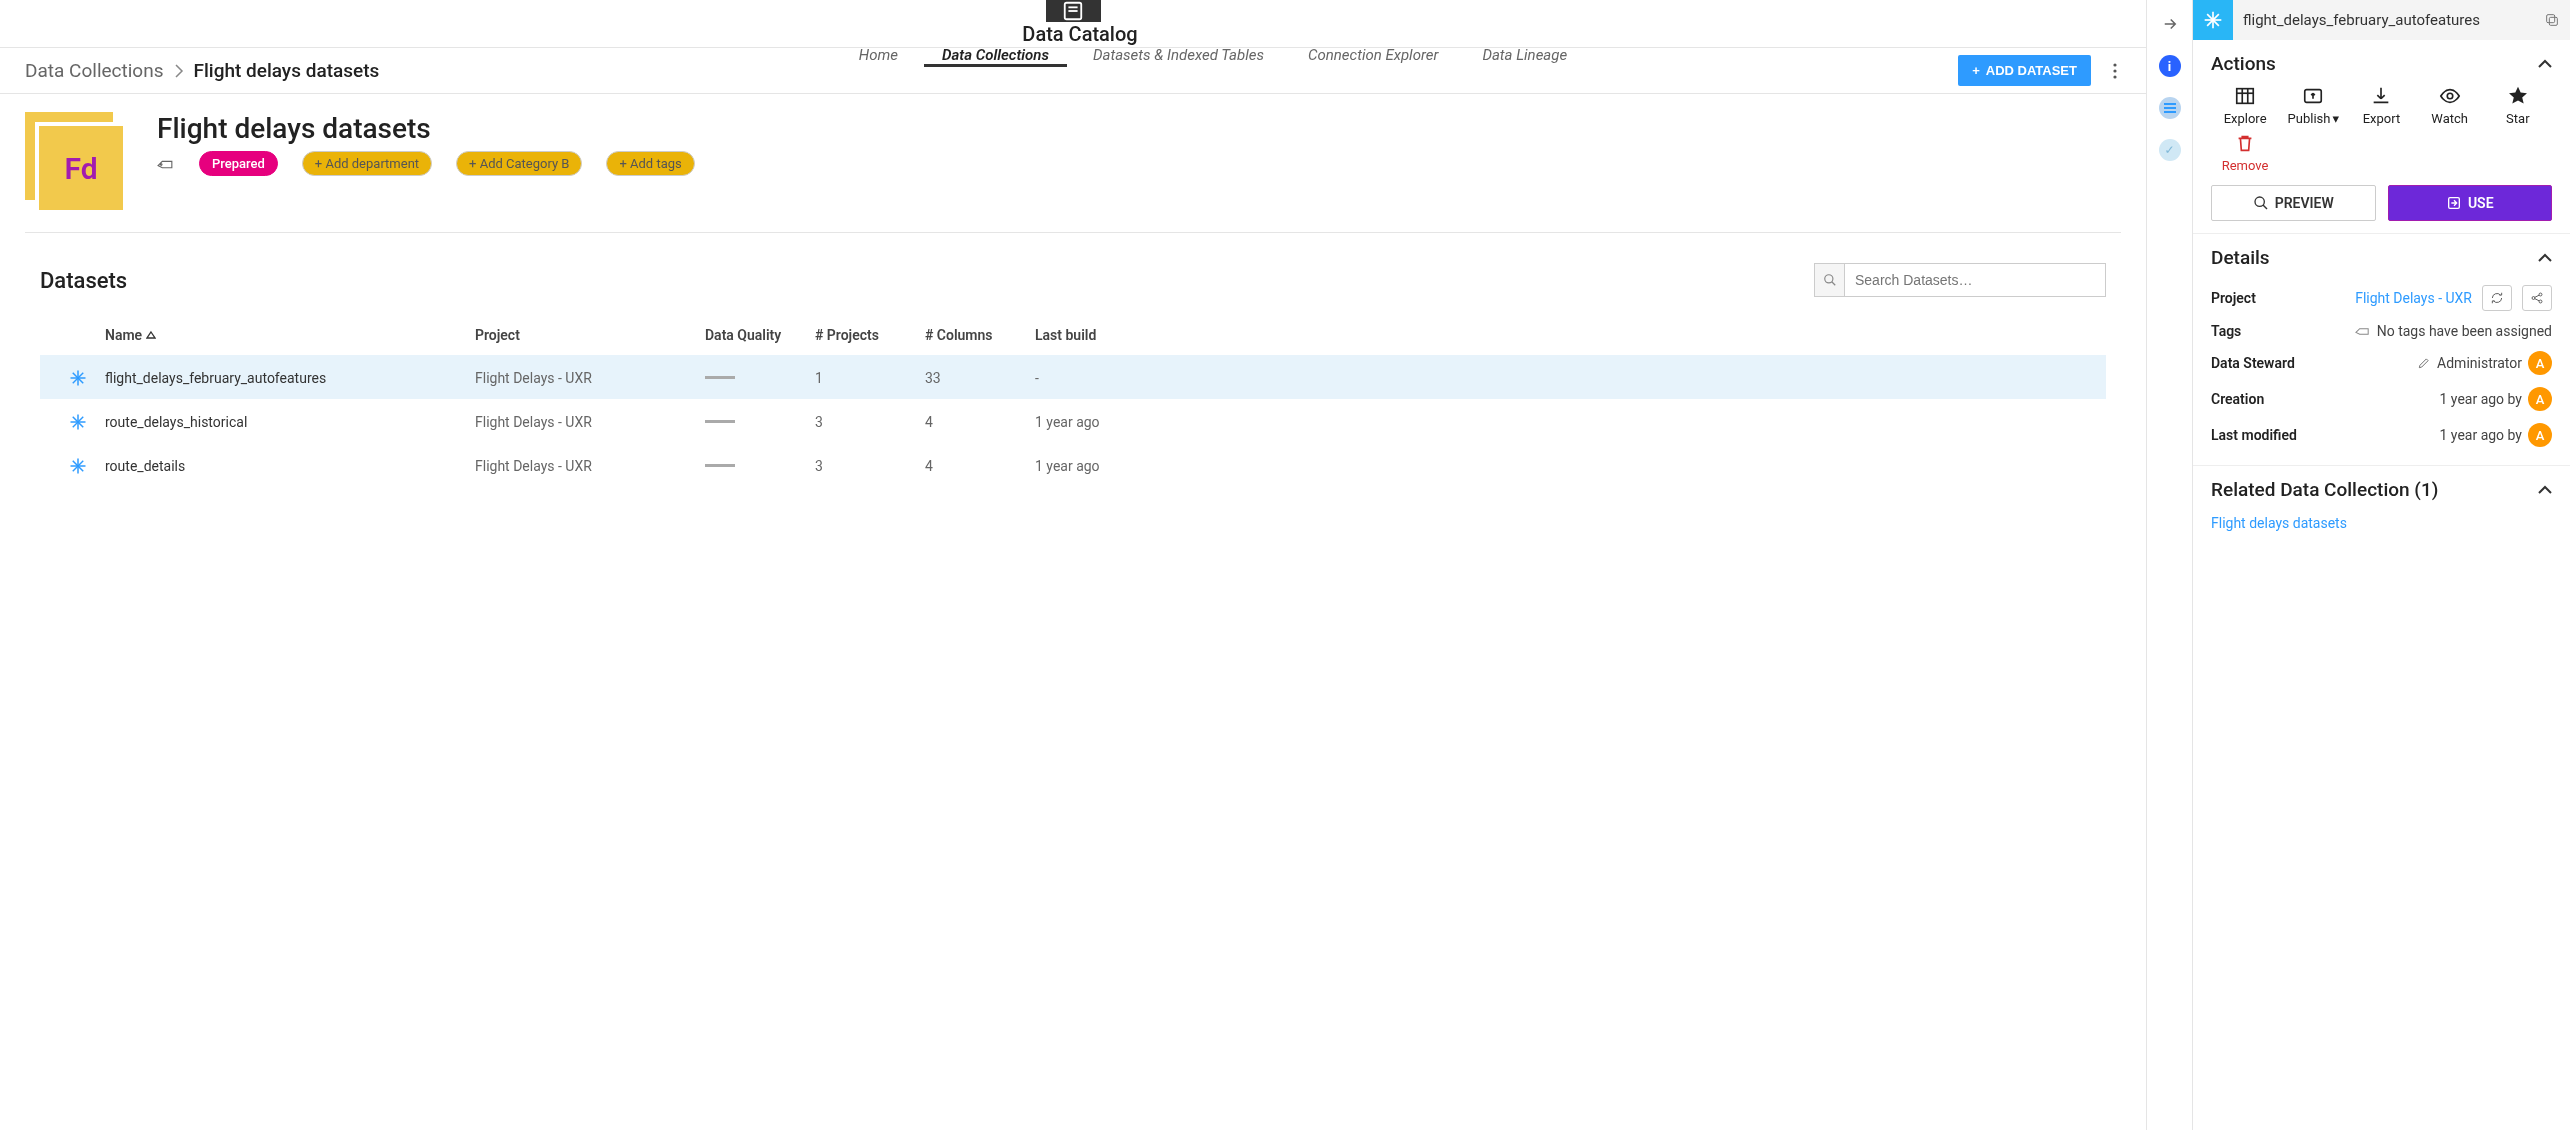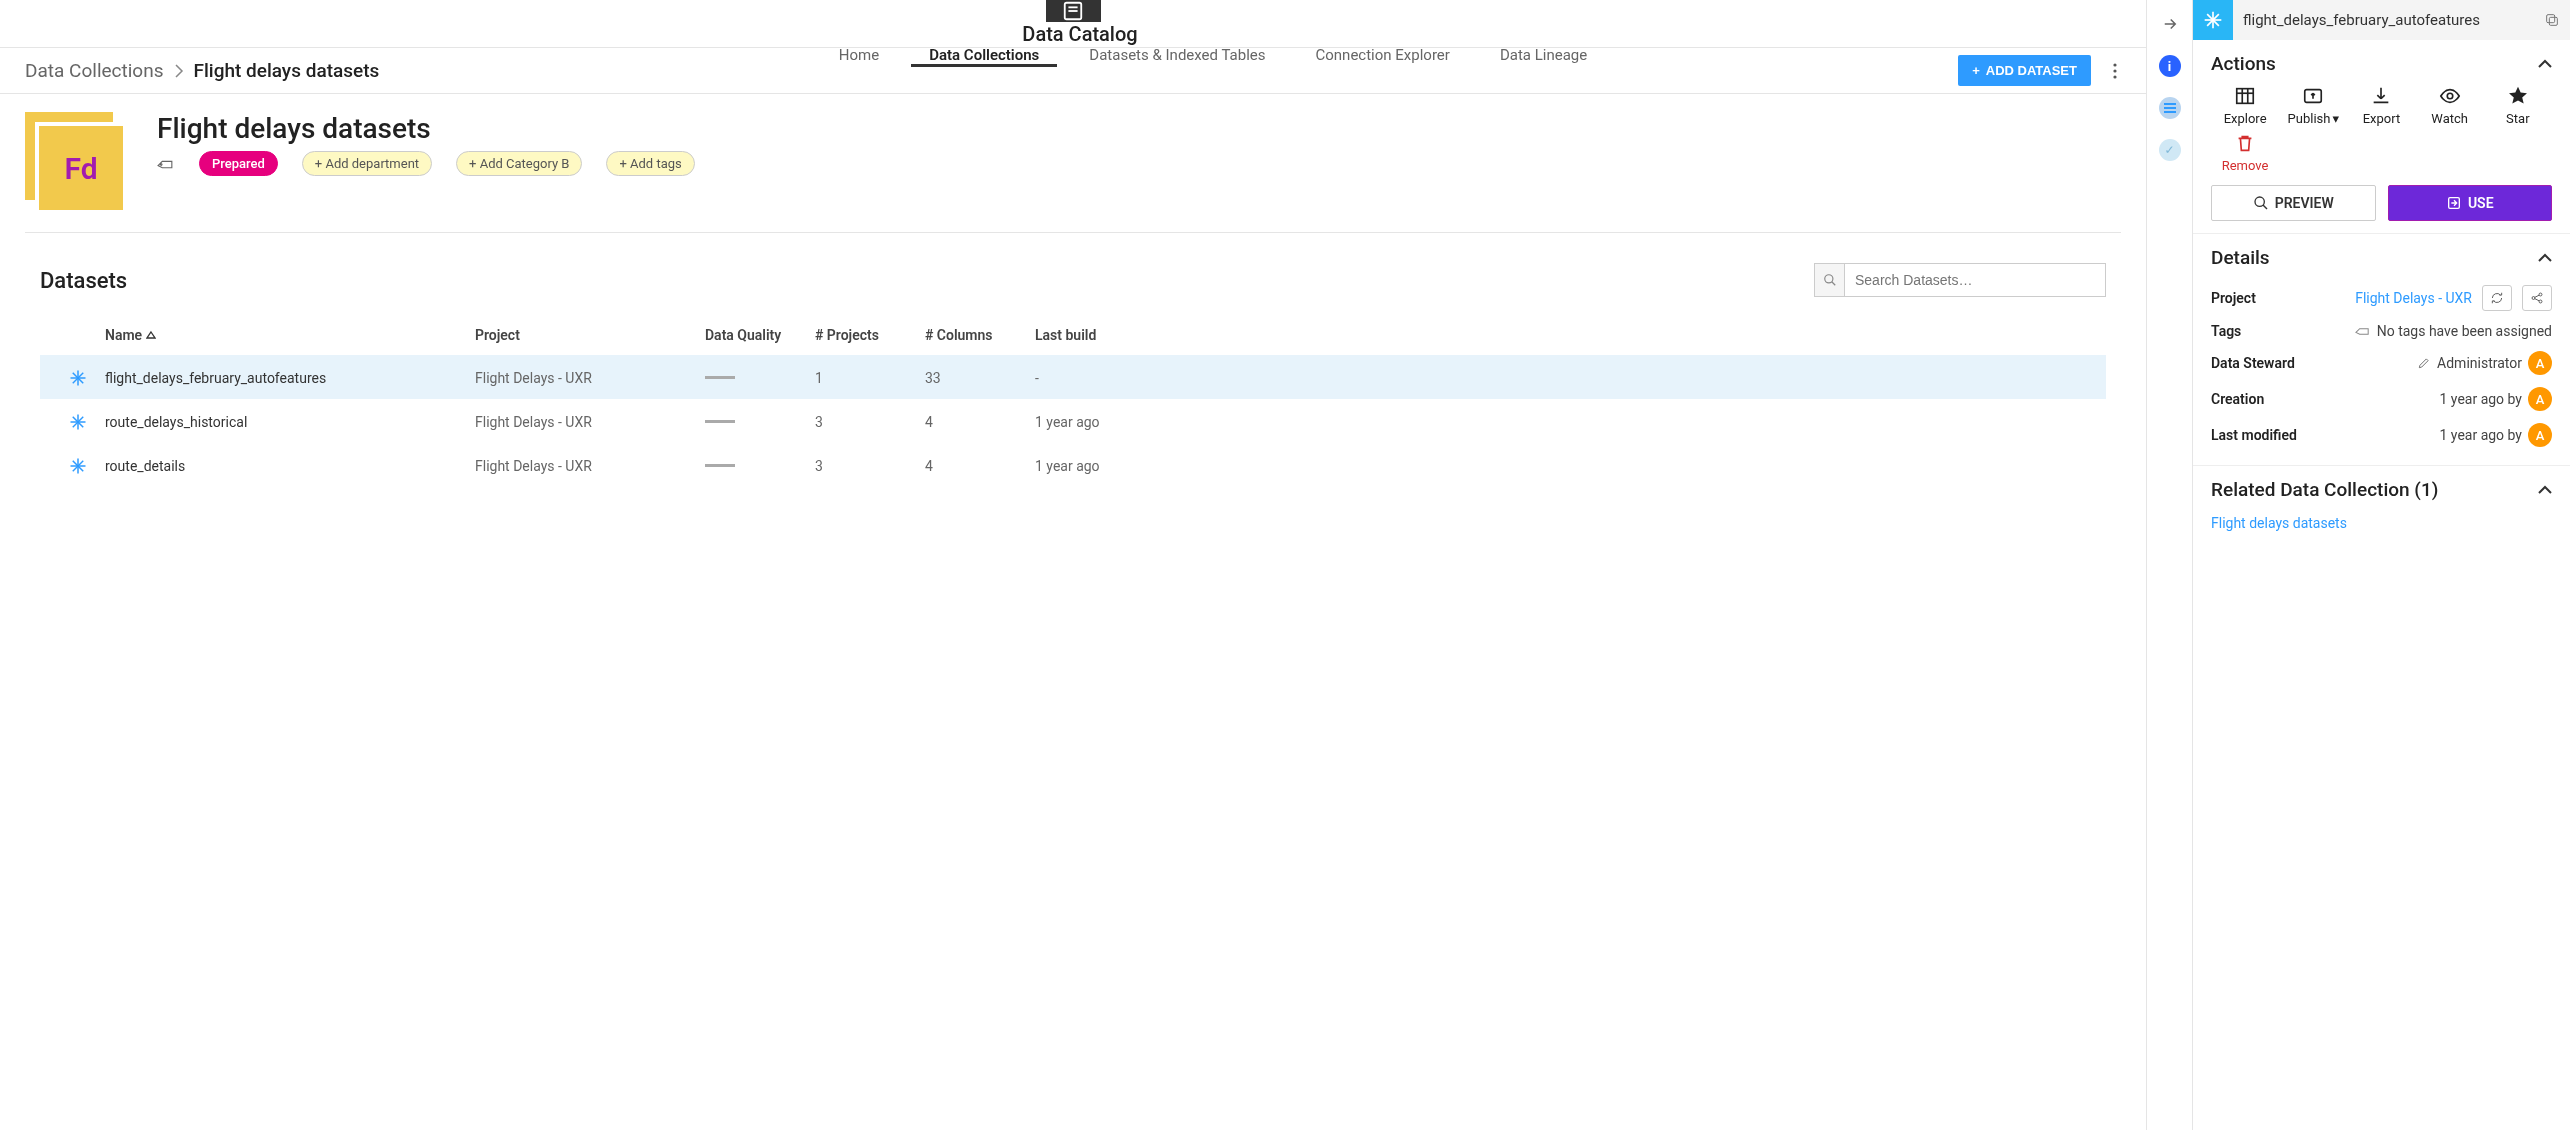--- a/index.html
+++ b/index.html
@@ -8,21 +8,21 @@
 .app { display: flex; width: 100vw; height: 100vh; }
 
 
 .main { flex: 1; display: flex; flex-direction: column; min-width: 0; }
 
 
 .topnav { display: flex; align-items: center; height: 48px; border-bottom: 1px solid #e5e5e5; flex-direction: column; }
 .logo-box { width: 55px; height: 48px; background: #333; display: flex; align-items: center; justify-content: center; }
 .logo-box svg { fill: #fff; }
 .app-title { font-size: 20px; font-weight: 500; margin-left: 14px; }
-.nav-tabs { display: flex; margin-left: 280px; gap: 14px; height: 48px; align-items: stretch; }
+.nav-tabs { display: flex; margin-left: 280px; gap: 8px; height: 48px; align-items: stretch; font-style: italic; }
 .nav-tab { padding: 0 18px; display: flex; align-items: center; color: #666; cursor: pointer; font-size: 15px; border-bottom: 3px solid transparent; }
 .nav-tab.active { color: #222; font-weight: 600; border-bottom: 3px solid #333; }
 
 
 .crumb-row { display: flex; align-items: center; height: 46px; padding: 0 25px; border-bottom: 1px solid #e5e5e5; }
 .crumb { color: #666; font-size: 19px; }
 .crumb-sep { margin: 0 10px; color: #999; }
 .crumb-cur { font-size: 19px; font-weight: 500; }
 .crumb-spacer { flex: 1; }
 .add-dataset-btn { background: #2e9bff; color: #fff; border: none; padding: 8px 14px; font-weight: 600; font-size: 13px; border-radius: 2px; cursor: pointer; display: flex; align-items: center; gap: 6px; }
@@ -31,21 +31,21 @@
 
 .hero { display: flex; padding: 18px 25px 20px 25px; gap: 32px; }
 .hero-icon-wrap { position: relative; width: 100px; height: 100px; }
 .hero-icon-back { position: absolute; top: 0; left: 0; width: 88px; height: 88px; background: #f2c94c; }
 .hero-icon-front { position: absolute; bottom: 0; right: 0; width: 88px; height: 88px; background: #f2c94c; display: flex; align-items: center; justify-content: center; font-size: 30px; font-weight: 600; color: #a21caf; border: 2px solid #fff; box-shadow: -2px -2px 0 #fff; }
 .hero-body { flex: 1; }
 .hero-title { font-size: 28px; font-weight: 500; margin-bottom: 6px; }
 .hero-desc { color: #666; font-size: 14px; margin-bottom: 20px; }
 .tag-row { display: flex; align-items: center; gap: 24px; }
 .tag-icon { color: #666; }
-.tag-pill { border-radius: 14px; padding: 4px 12px; font-size: 13px; border: 1px solid #ccc; background: #fef9c3; cursor: pointer; color: #555; }
+.tag-pill { border-radius: 14px; padding: 4px 12px; font-size: 13px; border: 1px solid #ccc; background: #eab308; cursor: pointer; color: #555; }
 .tag-pill.prepared { background: #e6007e; color: #fff; border-color: #e6007e; font-weight: 500; }
 
 
 .datasets { padding: 10px 40px; }
 .datasets-hr { border-top: 1px solid #e5e5e5; margin: 0 25px 20px 25px; }
 .ds-head { display: flex; align-items: center; margin-bottom: 18px; }
 .ds-title { font-size: 22px; font-weight: 500; }
 .ds-spacer { flex: 1; }
 .search-wrap { display: flex; align-items: stretch; border: 1px solid #ccc; height: 34px; }
 .search-icon-box { width: 30px; display: flex; align-items: center; justify-content: center; background: #f5f5f5; border-right: 1px solid #ccc; color: #888; }

